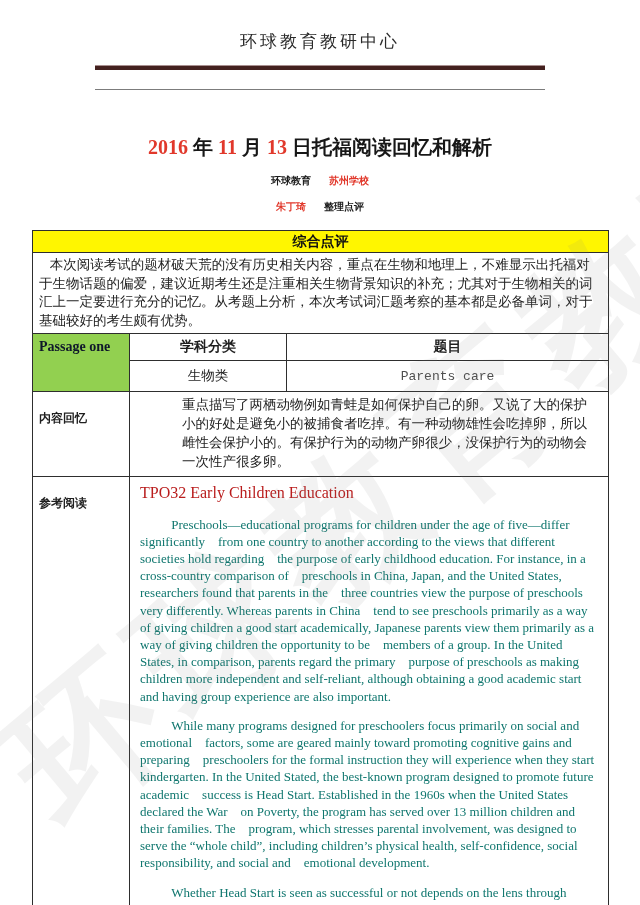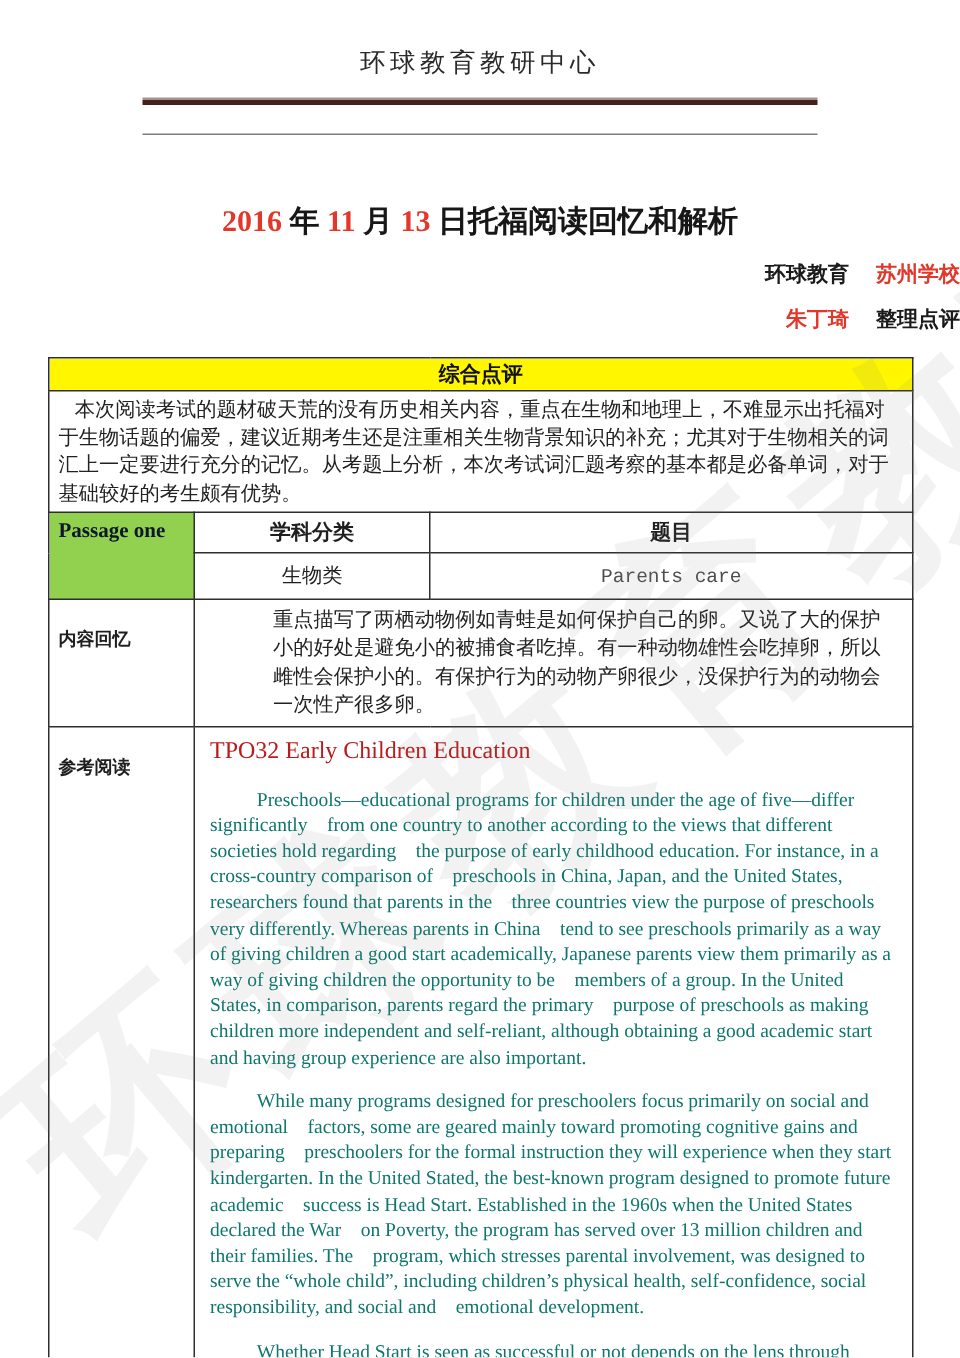--- a/index.html
+++ b/index.html
@@ -33,22 +33,22 @@
   .doc-title {
     margin-top: 44px;
     text-align: center;
     font-size: 20px;
     font-weight: bold;
     color: #171717;
   }
   .red-text { color: #e1382b; }
   .byline {
     margin-top: 13px;
-    text-align: right;
-    font-size: 14px;
+    text-align: center;
+    font-size: 10px;
     font-weight: bold;
     font-family: "Liberation Sans", "DejaVu Sans", sans-serif;
     color: #1b1b1b;
   }
   .byline .gap { display: inline-block; width: 18px; }
   .doc-table {
     margin: 16px 32px 0 32px;
     width: 576px;
     border-collapse: collapse;
     table-layout: fixed;

